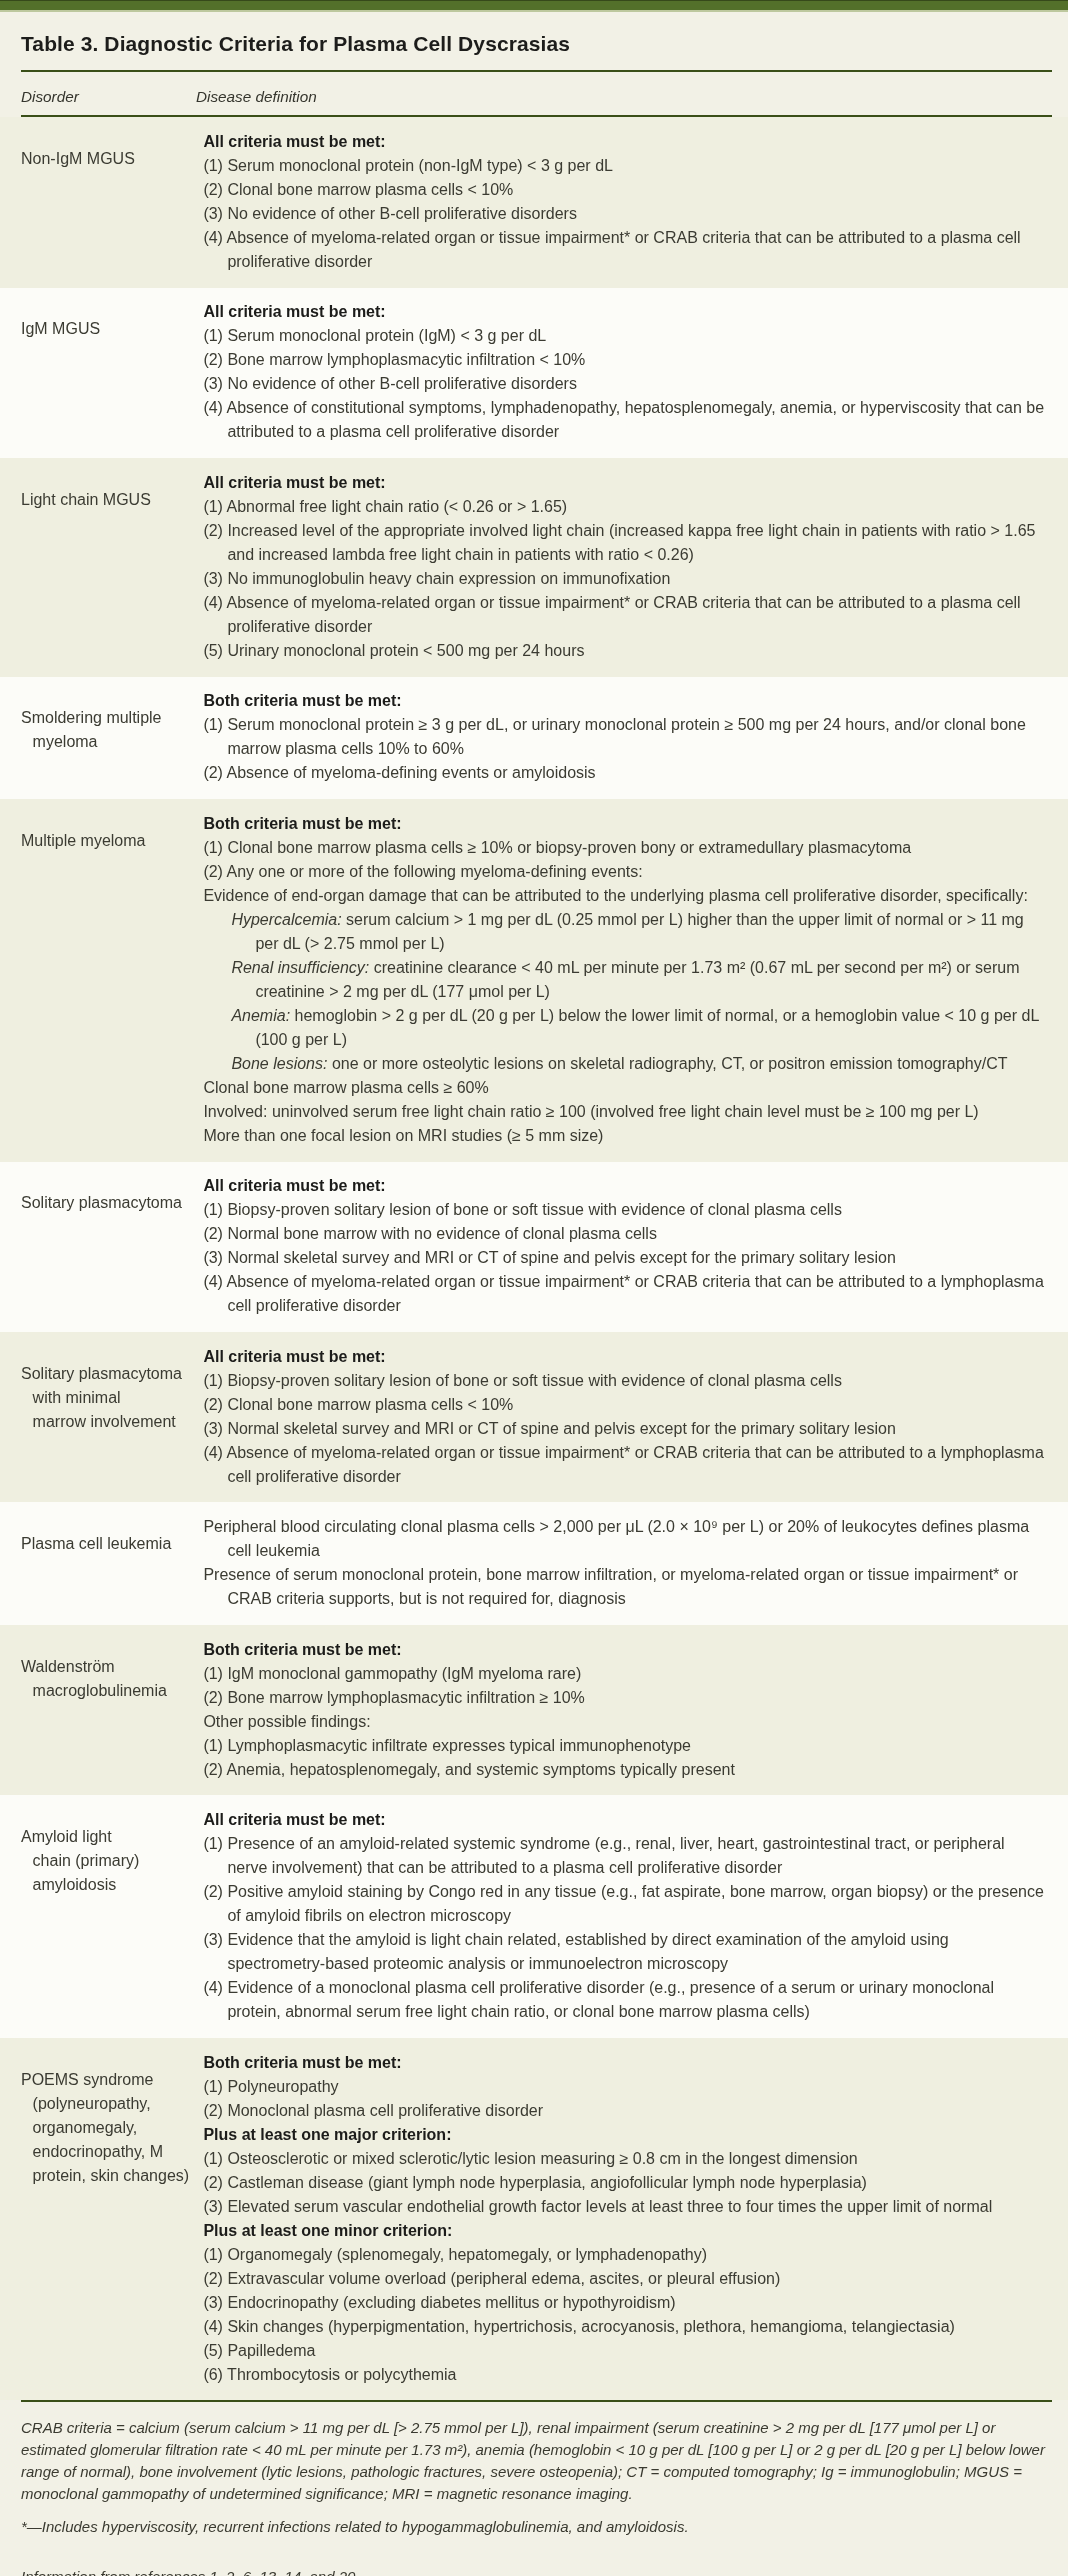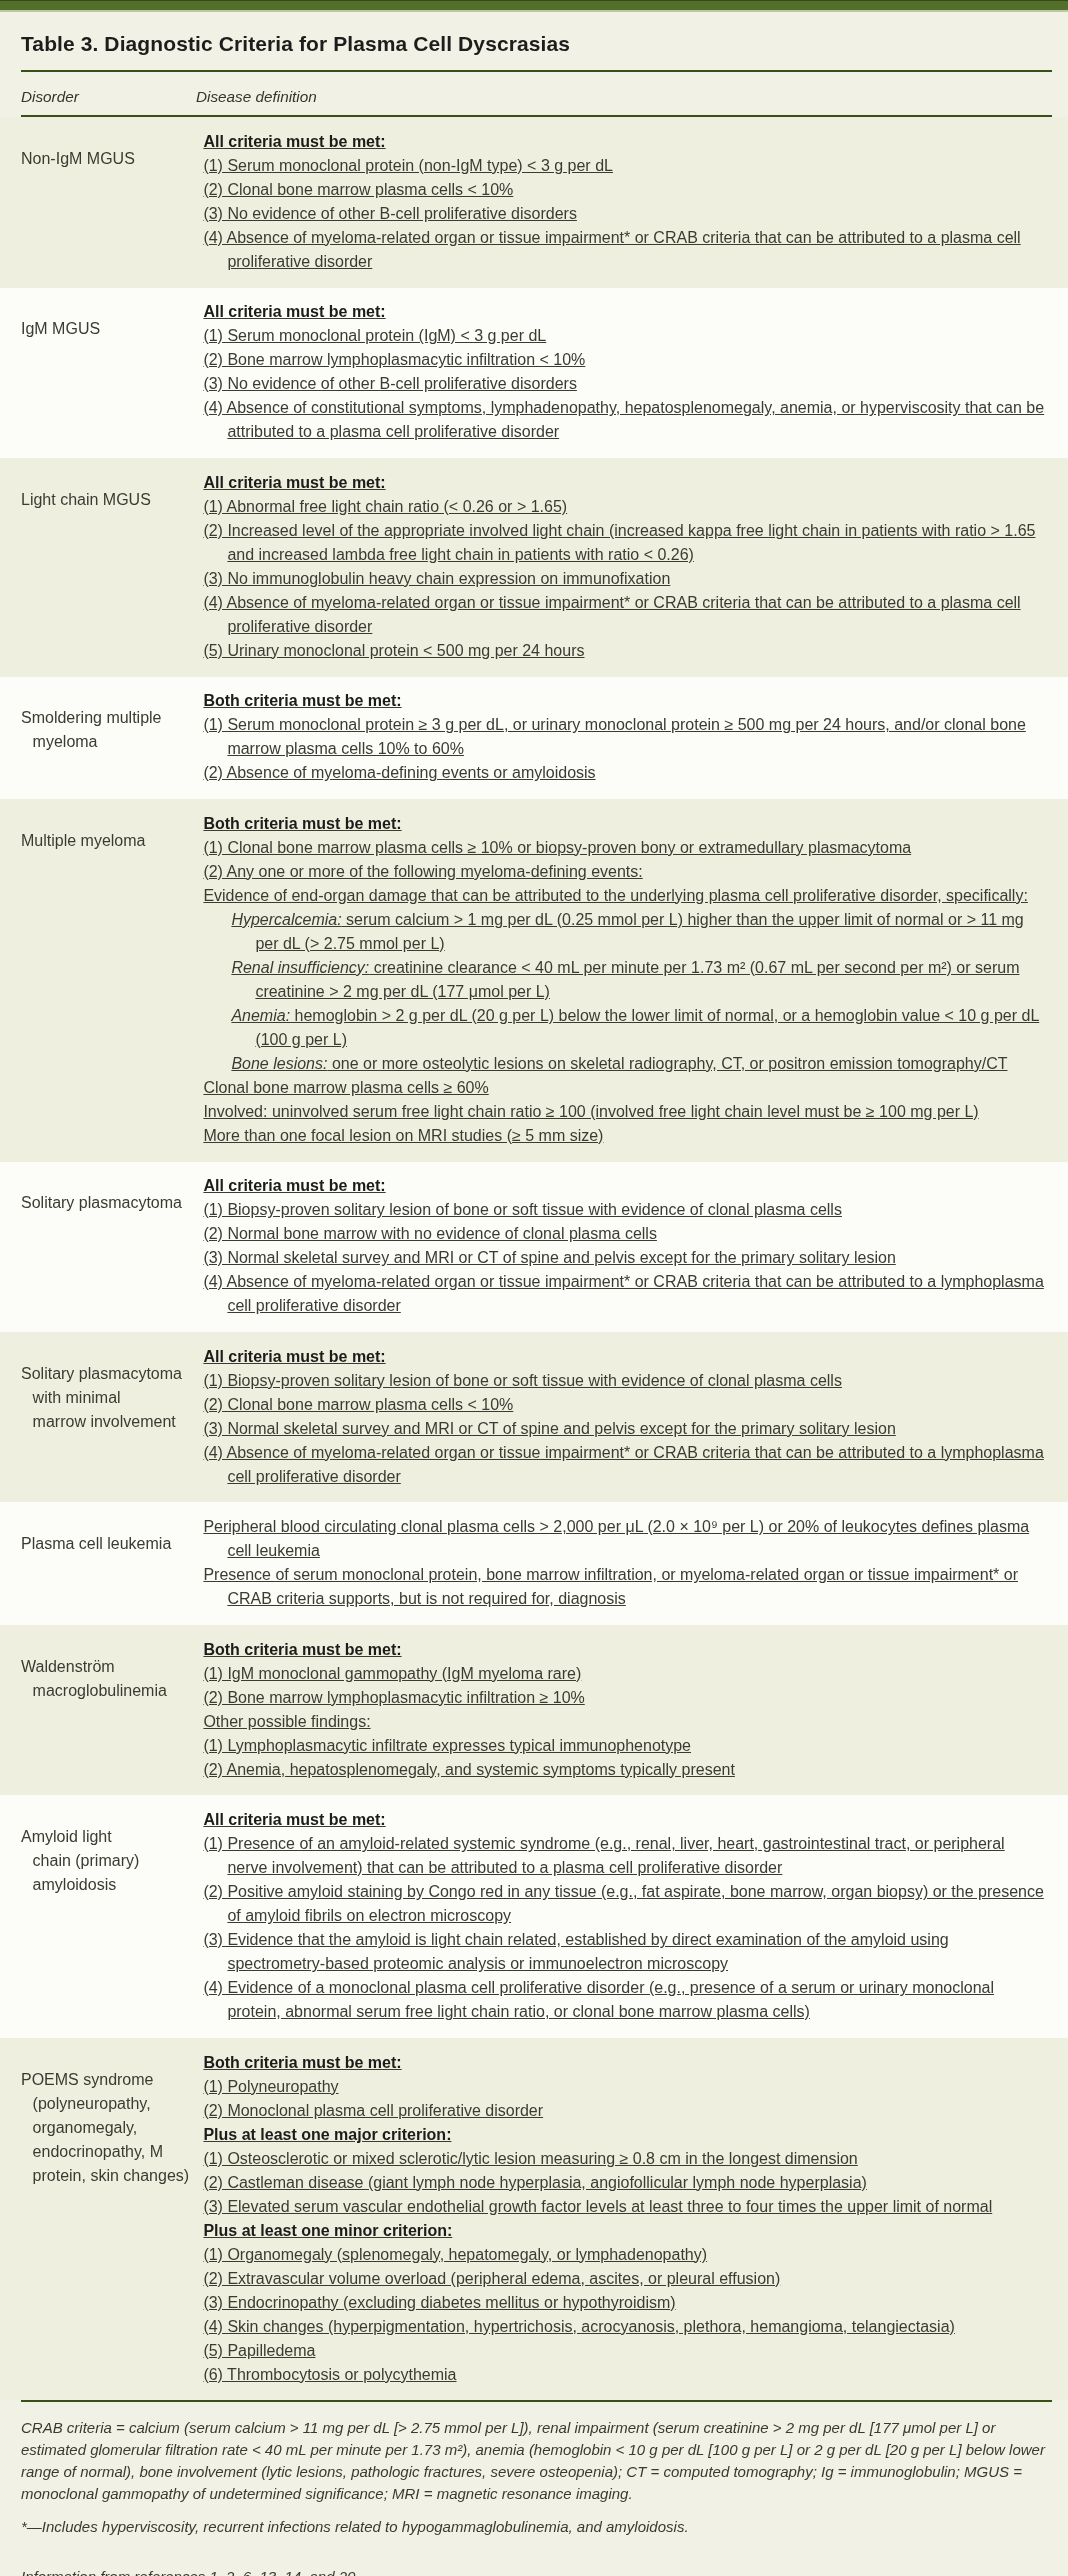--- a/index.html
+++ b/index.html
@@ -27,21 +27,21 @@
   .colhead .c2{flex:1;}
   .row{
     display:flex;
     padding:12.7px 21px 13.8px 21px;
     font-size:16px;line-height:24px;
   }
   .row.shaded{background:#efefe0;}
   .row.plain{background:#fcfcf8;}
   .dcol{width:175px;flex:none;padding-right:7.4px;color:#3b3b32;margin-top:17px;}
   .dline.cont{padding-left:11.6px;}
-  .defcol{flex:1;min-width:0;text-decoration:underline;}
+  .defcol{flex:1;min-width:0;}
   .def-header{font-weight:bold;color:#1c1c1a;}
   .def-item{padding-left:24px;text-indent:-24px;}
   .def-item2{margin-left:28px;padding-left:24px;text-indent:-24px;}
   .lead-italic{font-style:italic;}
   .footnotes{
     padding:15px 21px 13.8px 21px;
     font-style:italic;font-size:15px;line-height:22px;color:#3a3a30;
   }
   .footnotes p{margin:0 0 10.6px 0;}
   .footnotes p:last-child{margin-bottom:3.2px;margin-top:28px;}

